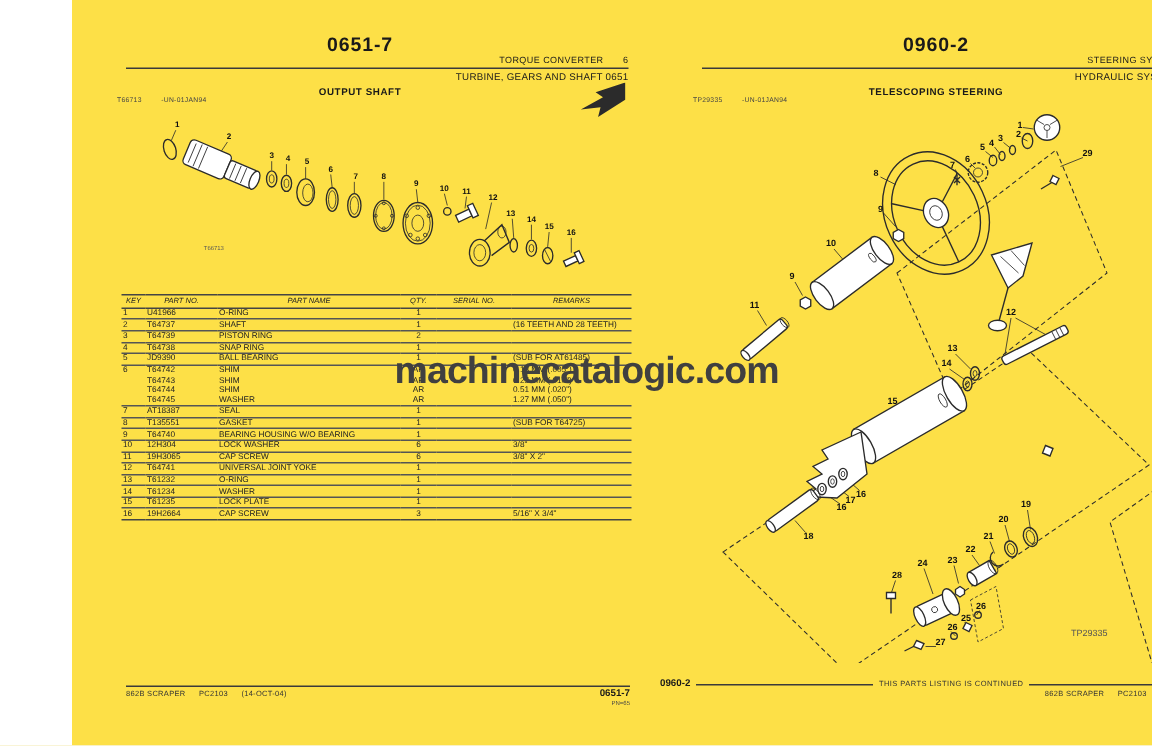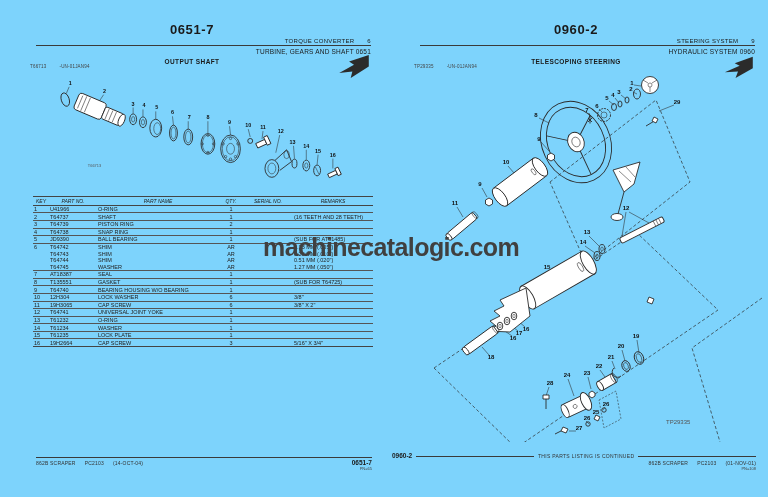--- a/index.html
+++ b/index.html
@@ -1,18 +1,18 @@
 <!DOCTYPE html>
 <html><head>
 <meta charset="utf-8">
 <style>
   html,body{margin:0;padding:0;background:#f6f6f4;}
   #sheet{position:relative;width:768px;height:497px;background:#ffffff;overflow:hidden;
          font-family:"Liberation Sans",sans-serif;color:#1a1a1a;}
-  .page{position:absolute;top:0;width:384px;height:497px;background:#7dd3fc;}
+  .page{position:absolute;top:0;width:384px;height:497px;background:#fde047;margin-left:48px;}
   #pageL{left:0;} #pageR{left:384px;}
 
   .ptitle{position:absolute;top:22px;left:0;right:0;text-align:center;
           font-size:13px;font-weight:bold;letter-spacing:.6px;}
   .sechead{position:absolute;top:38px;left:36px;right:13px;border-bottom:1px solid #3a3a3a;
            padding-bottom:1px;}
   .sec1{display:flex;justify-content:flex-end;gap:13px;font-size:6px;letter-spacing:.3px;}
   .sec2{position:absolute;top:48px;right:13px;font-size:6.5px;letter-spacing:.2px;}
   .dtitle{position:absolute;top:58px;left:0;right:0;text-align:center;
           font-size:6.5px;font-weight:bold;letter-spacing:.4px;}

